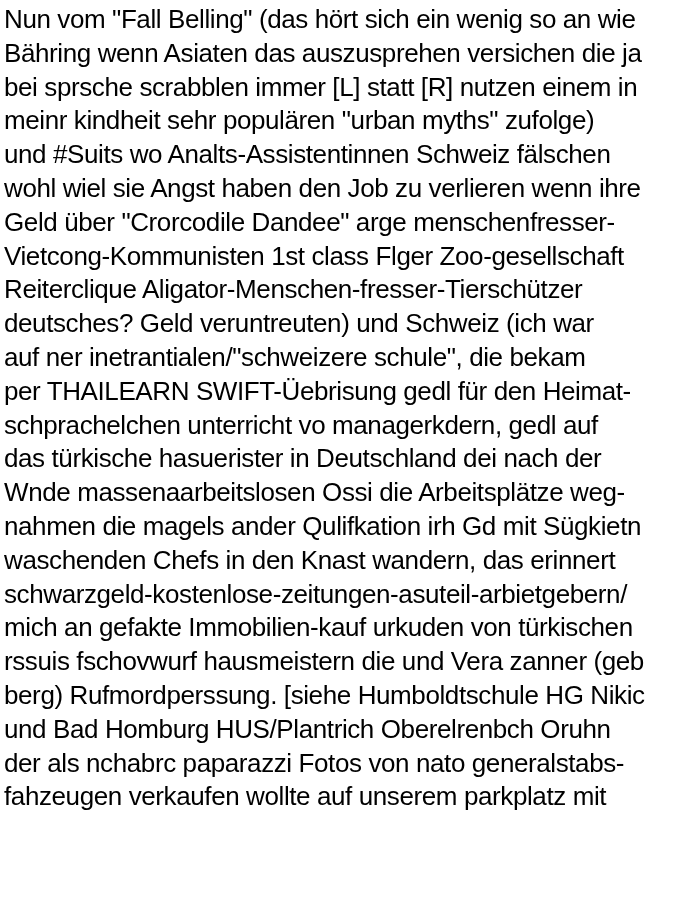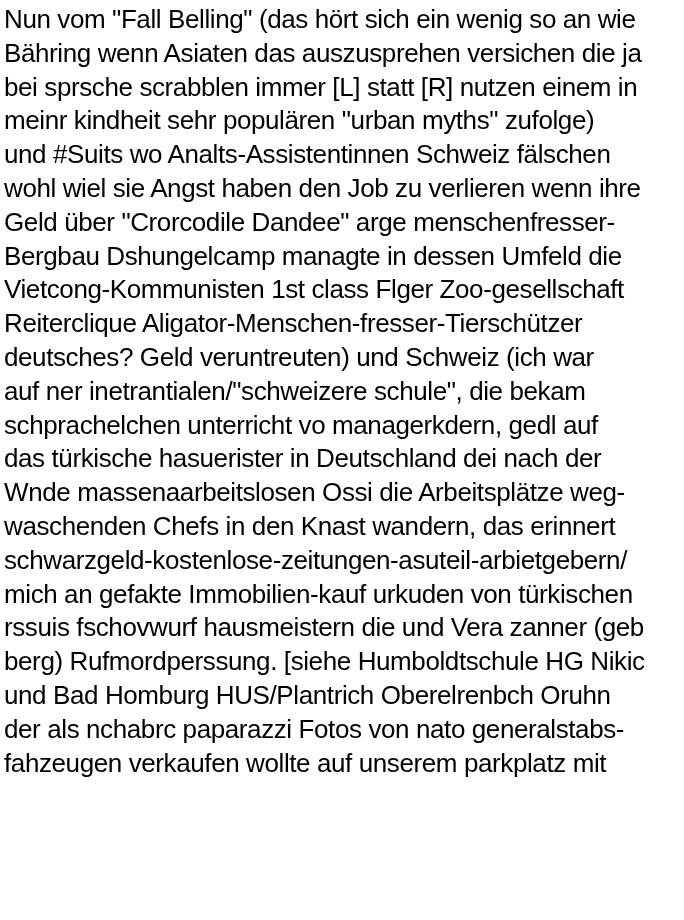--- a/index.html
+++ b/index.html
@@ -31,28 +31,29 @@
 
 <div class="page">
   <div class="doc-text">
       <div class="line">Nun vom "Fall Belling" (das hört sich ein wenig so an wie</div>
       <div class="line">Bähring wenn Asiaten das auszusprehen versichen die ja</div>
       <div class="line">bei sprsche scrabblen immer [L] statt [R] nutzen einem in</div>
       <div class="line">meinr kindheit sehr populären "urban myths" zufolge)</div>
       <div class="line">und #Suits wo Analts-Assistentinnen Schweiz fälschen</div>
       <div class="line">wohl wiel sie Angst haben den Job zu verlieren wenn ihre</div>
       <div class="line">Geld über "Crorcodile Dandee" arge menschenfresser-</div>
-      <div class="line">Bergbau Dshungelcamp managte in dessen Umfeld die</div>
       <div class="line">Vietcong-Kommunisten 1st class Flger Zoo-gesellschaft</div>
       <div class="line">Reiterclique Aligator-Menschen-fresser-Tierschützer</div>
       <div class="line">deutsches? Geld veruntreuten) und Schweiz (ich war</div>
       <div class="line">auf ner inetrantialen/"schweizere schule", die bekam</div>
+      <div class="line">per THAILEARN SWIFT-Üebrisung gedl für den Heimat-</div>
       <div class="line">schprachelchen unterricht vo managerkdern, gedl auf</div>
       <div class="line">das türkische hasuerister in Deutschland dei nach der</div>
       <div class="line">Wnde massenaarbeitslosen Ossi die Arbeitsplätze weg-</div>
+      <div class="line">nahmen die magels ander Qulifkation irh Gd mit Sügkietn</div>
       <div class="line">waschenden Chefs in den Knast wandern, das erinnert</div>
       <div class="line">schwarzgeld-kostenlose-zeitungen-asuteil-arbietgebern/</div>
       <div class="line">mich an gefakte Immobilien-kauf urkuden von türkischen</div>
       <div class="line">rssuis fschovwurf hausmeistern die und Vera zanner (geb</div>
       <div class="line">berg) Rufmordperssung. [siehe Humboldtschule HG Nikic</div>
       <div class="line">und Bad Homburg HUS/Plantrich Oberelrenbch Oruhn</div>
       <div class="line">der als nchabrc paparazzi Fotos von nato generalstabs-</div>
       <div class="line">fahzeugen verkaufen wollte auf unserem parkplatz mit</div>
     </div>
 </div>

